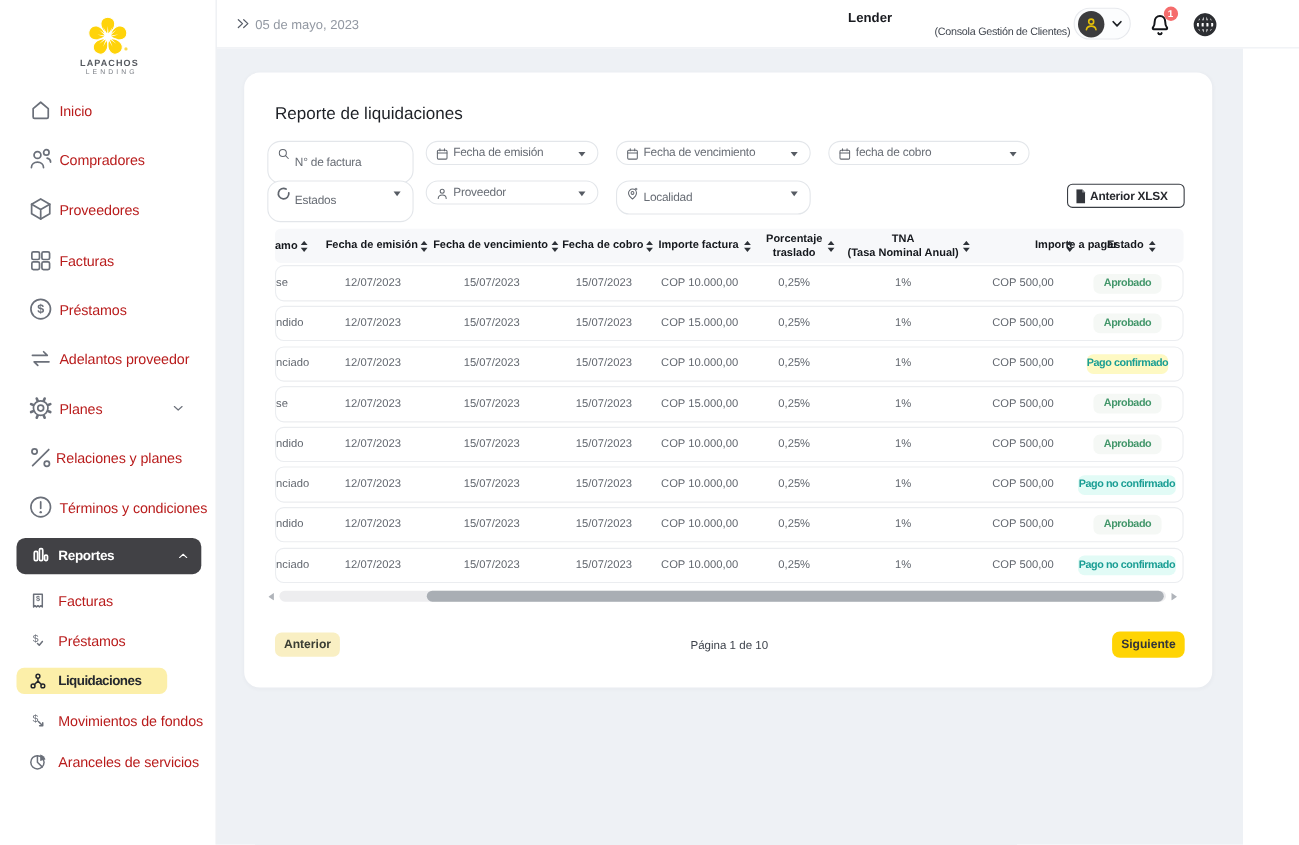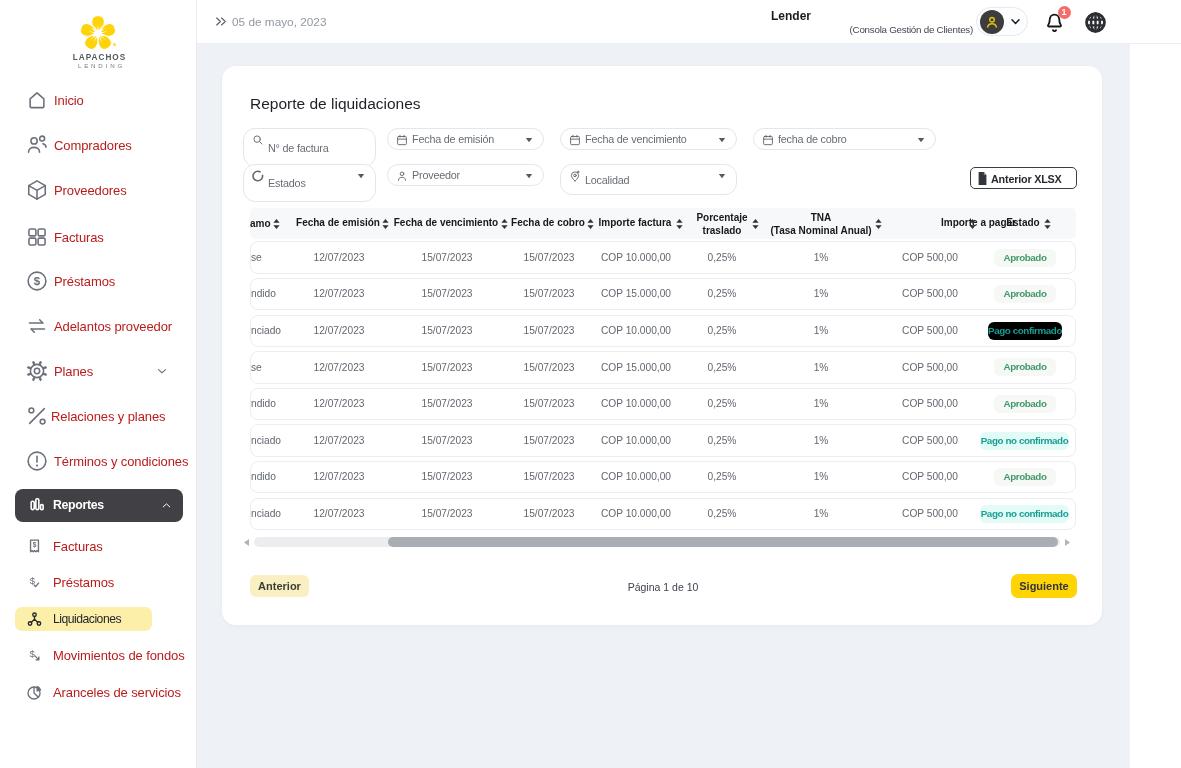--- a/index.html
+++ b/index.html
@@ -180,21 +180,21 @@
 <div class="abs" style="left:994px;top:285.2px;width:62px;height:18px;background:#f5f8f5;border-radius:6px;color:#43976b;font-size:9.8px;letter-spacing:-0.4px;font-weight:bold;text-align:center;line-height:18px;white-space:nowrap">Aprobado</div>
 <div class="abs" style="left:250px;top:314.5px;width:826px;height:32.6px;background:#fff;border:1px solid #ebedf0;border-radius:8px"></div>
 <div class="abs cdt" style="left:251px;top:325.0px">nciado</div>
 <div class="abs cdt" style="left:269px;top:325.0px;width:140px;text-align:center">12/07/2023</div>
 <div class="abs cdt" style="left:377px;top:325.0px;width:140px;text-align:center">15/07/2023</div>
 <div class="abs cdt" style="left:479px;top:325.0px;width:140px;text-align:center">15/07/2023</div>
 <div class="abs cdt" style="left:566px;top:325.0px;width:140px;text-align:center">COP 10.000,00</div>
 <div class="abs cdt" style="left:652px;top:325.0px;width:140px;text-align:center">0,25%</div>
 <div class="abs cdt" style="left:751px;top:325.0px;width:140px;text-align:center">1%</div>
 <div class="abs cdt" style="left:860px;top:325.0px;width:140px;text-align:center">COP 500,00</div>
-<div class="abs" style="left:988px;top:321.8px;width:74px;height:18px;background:#000000;border-radius:6px;color:#1a9e94;font-size:9.8px;letter-spacing:-0.4px;font-weight:bold;line-height:18px;white-space:nowrap">Pago confirmado</div>
+<div class="abs" style="left:988px;top:321.8px;width:74px;height:18px;background:#fef9c3;border-radius:6px;color:#1a9e94;font-size:9.8px;letter-spacing:-0.4px;font-weight:bold;line-height:18px;white-space:nowrap">Pago confirmado</div>
 <div class="abs" style="left:250px;top:351.1px;width:826px;height:32.6px;background:#fff;border:1px solid #ebedf0;border-radius:8px"></div>
 <div class="abs cdt" style="left:251px;top:361.6px">se</div>
 <div class="abs cdt" style="left:269px;top:361.6px;width:140px;text-align:center">12/07/2023</div>
 <div class="abs cdt" style="left:377px;top:361.6px;width:140px;text-align:center">15/07/2023</div>
 <div class="abs cdt" style="left:479px;top:361.6px;width:140px;text-align:center">15/07/2023</div>
 <div class="abs cdt" style="left:566px;top:361.6px;width:140px;text-align:center">COP 15.000,00</div>
 <div class="abs cdt" style="left:652px;top:361.6px;width:140px;text-align:center">0,25%</div>
 <div class="abs cdt" style="left:751px;top:361.6px;width:140px;text-align:center">1%</div>
 <div class="abs cdt" style="left:860px;top:361.6px;width:140px;text-align:center">COP 500,00</div>
 <div class="abs" style="left:994px;top:358.4px;width:62px;height:18px;background:#f5f8f5;border-radius:6px;color:#43976b;font-size:9.8px;letter-spacing:-0.4px;font-weight:bold;text-align:center;line-height:18px;white-space:nowrap">Aprobado</div>
@@ -351,21 +351,21 @@
       <path d="M11.5 15.2l2 2 3.6-4.4" stroke="#6b707a" stroke-width="1.7" stroke-linecap="round" stroke-linejoin="round"></path>
     </svg>
     <div class="abs sbt" style="left:53px;top:575px">Préstamos</div>
     <div class="abs" style="left:15px;top:607px;width:137px;height:24px;background:#fcefa9;border-radius:7px"></div>
     <svg class="abs" style="left:25px;top:610px" width="19" height="19" viewBox="0 0 24 24" fill="none">
       <circle cx="12" cy="6" r="2.2" stroke="#23262c" stroke-width="1.7" stroke-linecap="round" stroke-linejoin="round"></circle>
       <path d="M12 8.2v3.3M12 11.5l-4.2 4.2M12 11.5l4.2 4.2" stroke="#23262c" stroke-width="1.7" stroke-linecap="round" stroke-linejoin="round"></path>
       <circle cx="6.4" cy="17.1" r="2.2" stroke="#23262c" stroke-width="1.7" stroke-linecap="round" stroke-linejoin="round"></circle>
       <circle cx="17.6" cy="17.1" r="2.2" stroke="#23262c" stroke-width="1.7" stroke-linecap="round" stroke-linejoin="round"></circle>
     </svg>
-    <div class="abs" style="left:53px;top:612px;font-size:12.2px;letter-spacing:-0.5px;font-weight:normal;color:#25282e">Liquidaciones</div>
+    <div class="abs" style="left:53px;top:612px;font-size:12.2px;letter-spacing:-0.5px;font-weight:bold;color:#25282e">Liquidaciones</div>
     <svg class="abs" style="left:25px;top:646px" width="19" height="19" viewBox="0 0 24 24" fill="none">
       <text x="9" y="13.5" font-family="Liberation Sans,sans-serif" font-size="12" fill="#6b707a" text-anchor="middle" stroke="none">$</text>
       <path d="M12.5 12.5 17.5 17.5M17.5 17.5v-3.6M17.5 17.5h-3.6" stroke="#6b707a" stroke-width="1.7" stroke-linecap="round" stroke-linejoin="round"></path>
     </svg>
     <div class="abs sbt" style="left:53px;top:648px">Movimientos de fondos</div>
     <svg class="abs" style="left:25px;top:683px" width="19" height="19" viewBox="0 0 24 24" fill="none">
       <circle cx="11.4" cy="12.6" r="7.6" stroke="#6b707a" stroke-width="1.7" stroke-linecap="round" stroke-linejoin="round"></circle>
       <path d="M11.4 12.6V5M11.4 12.6l5.4 5.3" stroke="#6b707a" stroke-width="1.7" stroke-linecap="round" stroke-linejoin="round"></path>
       <path d="M14.6 3.6a8 8 0 0 1 6 5.8l-6 1.6Z" fill="#6b707a" stroke="none"></path>
     </svg>

